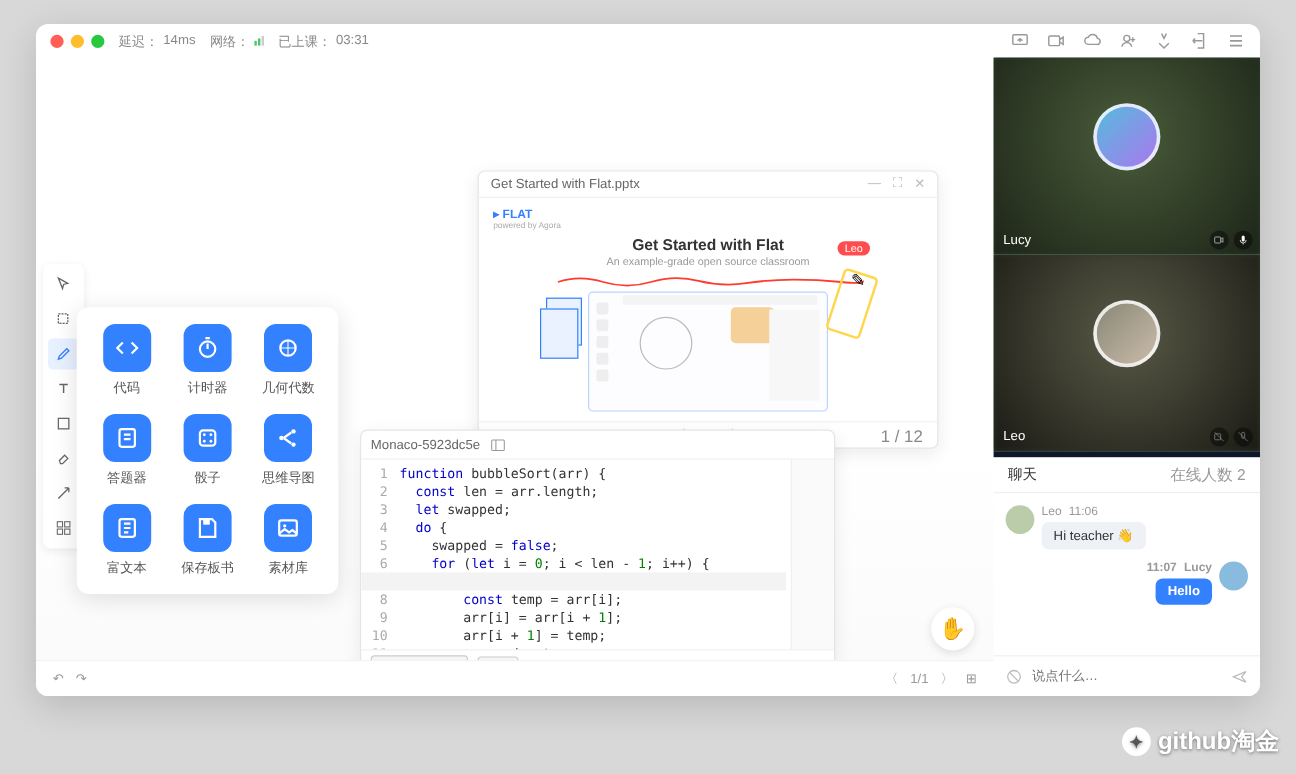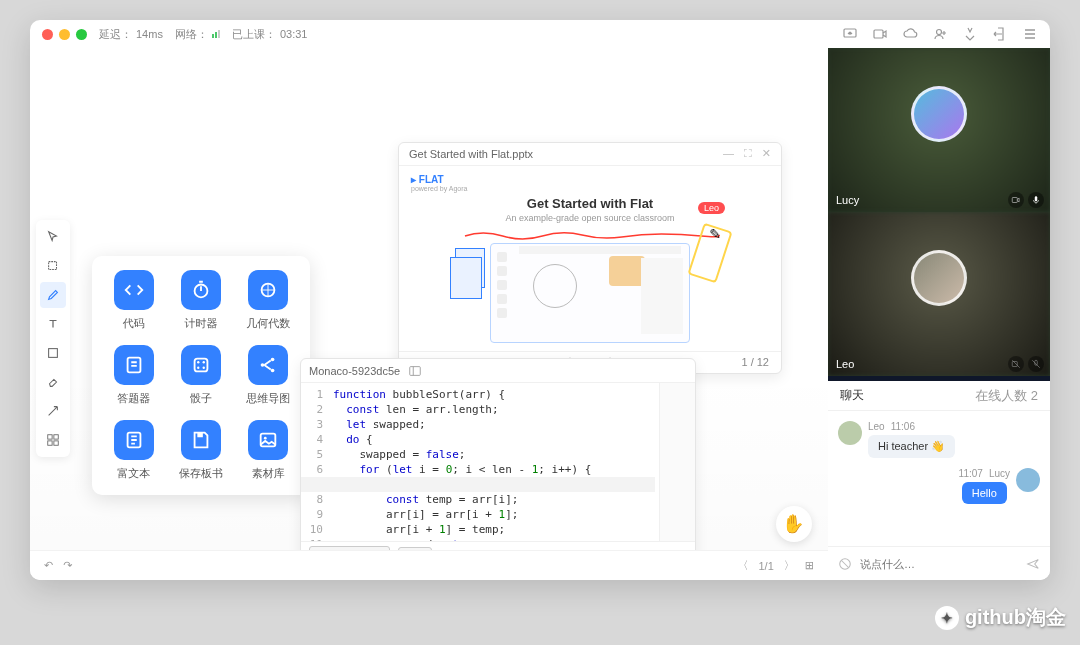--- a/index.html
+++ b/index.html
@@ -17,21 +17,21 @@
 .signal span:nth-child(1){height:4px}
 .signal span:nth-child(2){height:6px}
 .signal span:nth-child(3){height:8px;background:#ccc}
 .tb-right { margin-left: auto; display: flex; gap: 14px; color: #999; }
 .tb-ico { width: 16px; height: 16px; display: flex; align-items: center; justify-content: center; cursor: pointer; }
 .main { flex: 1; display: flex; position: relative; }
 .whiteboard { flex: 1; position: relative; background: linear-gradient(180deg, rgba(255,255,255,0) 60%, rgba(0,0,0,0.02)); }
 .left-tools { position: absolute; left: 6px; top: 172px; width: 34px; background: #fff; border-radius: 6px; box-shadow: 0 2px 8px rgba(0,0,0,0.08); padding: 4px 0; display: flex; flex-direction: column; align-items: center; gap: 3px; }
 .tool { width: 26px; height: 26px; border-radius: 4px; display: flex; align-items: center; justify-content: center; color: #666; cursor: pointer; }
 .tool.active { background: #e8f1ff; color: #3381ff; }
-.apps-panel { position: absolute; left: 62px; top: 208px; width: 218px; background: #fff; border-radius: 10px; box-shadow: 0 4px 20px rgba(0,0,0,0.12); padding: 14px 8px; display: grid; grid-template-columns: repeat(3,1fr); row-gap: 14px; }
+.apps-panel { position: absolute; left: 34px; top: 208px; width: 218px; background: #fff; border-radius: 10px; box-shadow: 0 4px 20px rgba(0,0,0,0.12); padding: 14px 8px; display: grid; grid-template-columns: repeat(3,1fr); row-gap: 14px; }
 .app-item { display: flex; flex-direction: column; align-items: center; gap: 6px; font-size: 11px; color: #555; cursor: pointer; }
 .app-ico { width: 40px; height: 40px; border-radius: 10px; background: #3381ff; display: flex; align-items: center; justify-content: center; color: #fff; }
 .ppt-window { position: absolute; left: 368px; top: 94px; width: 384px; height: 232px; background: #fff; border: 1px solid #e5e5e5; border-radius: 6px; box-shadow: 0 4px 14px rgba(0,0,0,0.08); display: flex; flex-direction: column; }
 .ppt-header { height: 26px; display: flex; align-items: center; padding: 0 10px; font-size: 11px; color: #666; border-bottom: 1px solid #f0f0f0; }
 .ppt-header-right { margin-left: auto; display: flex; gap: 10px; color: #bbb; }
 .ppt-body { flex: 1; padding: 8px 12px; position: relative; font-size: 10px; }
 .ppt-logo { font-size: 10px; color: #3381ff; font-weight: 700; }
 .ppt-logo-sub { font-size: 7px; color: #aaa; }
 .ppt-title { text-align: center; font-size: 13px; font-weight: 600; color: #333; margin-top: 4px; }
 .ppt-sub { text-align: center; font-size: 9px; color: #999; margin-top: 2px; }
@@ -43,21 +43,21 @@
 .ppt-phone { position: absolute; right: -36px; top: -18px; width: 30px; height: 54px; border: 2px solid #ffd54a; border-radius: 4px; transform: rotate(18deg); }
 .ppt-pages { position: absolute; left: -36px; top: 4px; width: 30px; height: 40px; border: 1px solid #3381ff; background:#eaf2ff; }
 .ppt-pages::after{content:"";position:absolute;left:-6px;top:8px;width:30px;height:40px;border:1px solid #3381ff;background:#eaf2ff;}
 .ppt-dog { position: absolute; right: 44px; top: 12px; width: 36px; height: 30px; background: #f5d098; border-radius: 4px; }
 .ppt-circle { position: absolute; left: 42px; top: 20px; width: 44px; height: 44px; border: 1px solid #bbb; border-radius: 50%; }
 .ppt-toolbar { position:absolute; left:6px; top:8px; bottom:8px; width:14px; display:flex; flex-direction:column; gap:4px; }
 .ppt-toolbar span{width:10px;height:10px;background:#eee;border-radius:2px;}
 .ppt-topbar { position:absolute; left:28px; right:8px; top:2px; height:8px; background:#f4f4f4; }
 .ppt-side { position:absolute; right:6px; top:14px; width:42px; bottom:8px; background:#f7f7f7; }
 .ppt-footer { height: 26px; display: flex; align-items: center; justify-content: center; gap: 14px; border-top: 1px solid #f0f0f0; font-size: 11px; color: #888; position: relative; }
-.ppt-pg { position: absolute; right: 12px; font-size: 11px; }
+.ppt-pg { position: absolute; right: 12px; font-size: 14px; }
 .monaco-window { position: absolute; left: 270px; top: 310px; width: 396px; height: 212px; background: #fff; border: 1px solid #e5e5e5; border-radius: 6px; box-shadow: 0 4px 14px rgba(0,0,0,0.08); display: flex; flex-direction: column; }
 .monaco-header { height: 24px; display: flex; align-items: center; padding: 0 8px; font-size: 11px; color: #666; border-bottom: 1px solid #f0f0f0; gap: 8px; }
 .monaco-body { flex: 1; display: flex; font-family: Menlo, Consolas, monospace; font-size: 11px; overflow: hidden; position: relative; }
 .gutter { width: 28px; text-align: right; padding: 4px 6px 0 0; color: #aaa; line-height: 15px; background: #fff; }
 .code { flex:1; padding: 4px 4px 0 4px; color: #333; line-height: 15px; white-space: pre; }
 .hl { position: absolute; left: 0; right: 40px; top: 94px; height: 15px; background: #f3f3f3; z-index: 0; }
 .minimap { width: 36px; background: #fafafa; border-left: 1px solid #f0f0f0; }
 .kw { color: #0000cc; }
 .str { color: #008000; }
 .monaco-footer { height: 28px; display: flex; align-items: center; padding: 0 8px; gap: 8px; border-top: 1px solid #f0f0f0; }
@@ -77,21 +77,21 @@
 .chat-section { flex: 1; display: flex; flex-direction: column; border-top: 5px solid #0f172a; }
 .chat-tabs { height: 30px; display: flex; align-items: center; padding: 0 12px; font-size: 12px; color: #333; border-bottom: 1px solid #f0f0f0; }
 .chat-count { margin-left: auto; font-size: 13px; color: #999; }
 .chat-body { flex: 1; padding: 10px 10px; overflow: auto; }
 .msg { display: flex; gap: 6px; margin-bottom: 10px; font-size: 11px; }
 .msg-ava { width: 24px; height: 24px; border-radius: 50%; background: #bca; flex-shrink:0;}
 .msg-col { display: flex; flex-direction: column; gap: 3px; }
 .msg-head { display: flex; gap: 6px; align-items: baseline; color: #999; font-size: 10px;}
 .bubble { padding: 5px 10px; border-radius: 6px; background: #eef2f7; color: #333; display: inline-block; max-width: 150px;}
 .msg.right { flex-direction: row-reverse; }
-.msg.right .msg-col { align-items: center; }
+.msg.right .msg-col { align-items: flex-end; font-weight: bold; }
 .msg.right .bubble { background: #3381ff; color: #fff; }
 .chat-input { height: 34px; display: flex; align-items: center; padding: 0 10px; border-top: 1px solid #f0f0f0; font-size: 11px; color: #bbb; gap: 8px;}
 .chat-input input { flex:1; border:none; outline:none; font-size: 11px; color:#666; }
 .watermark { position: absolute; right: 14px; bottom: 14px; color: #fff; font-size: 20px; font-weight: 600; display: flex; align-items: center; gap: 6px; text-shadow: 0 1px 3px rgba(0,0,0,0.5); z-index: 50;}
 .wm-ico { width: 24px; height: 24px; border-radius: 50%; background: #fff; color: #555; display: flex; align-items: center; justify-content: center; font-size: 14px;}
 svg { display: block; }
 </style>
 </head>
 <body>
 

